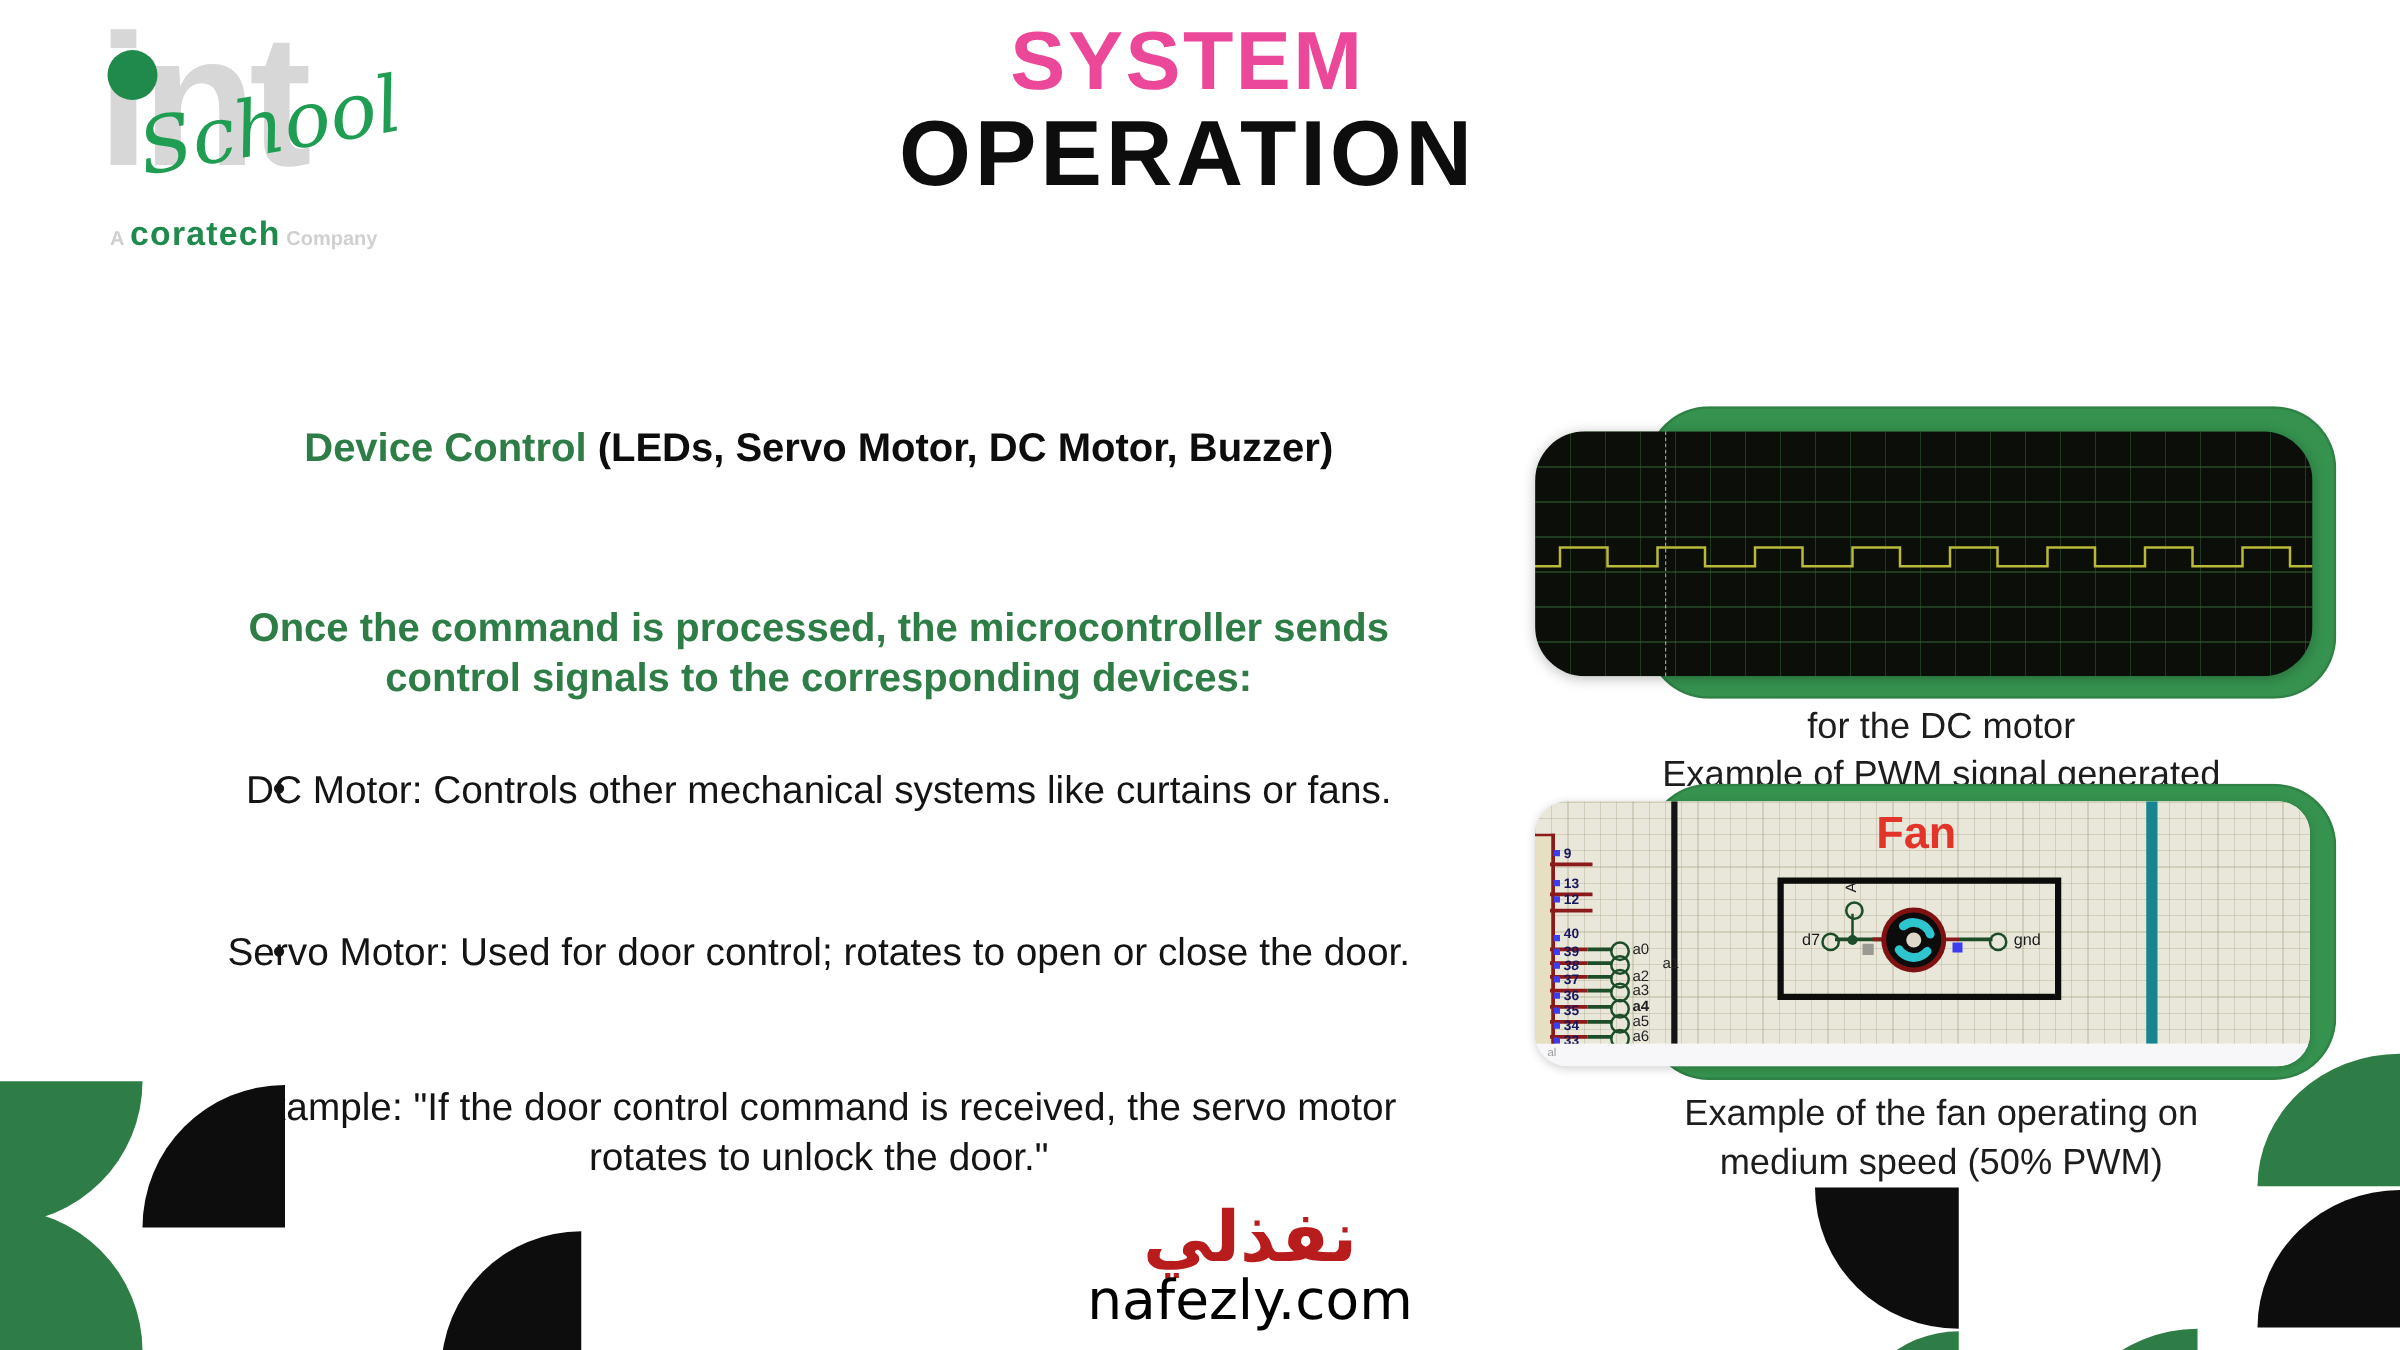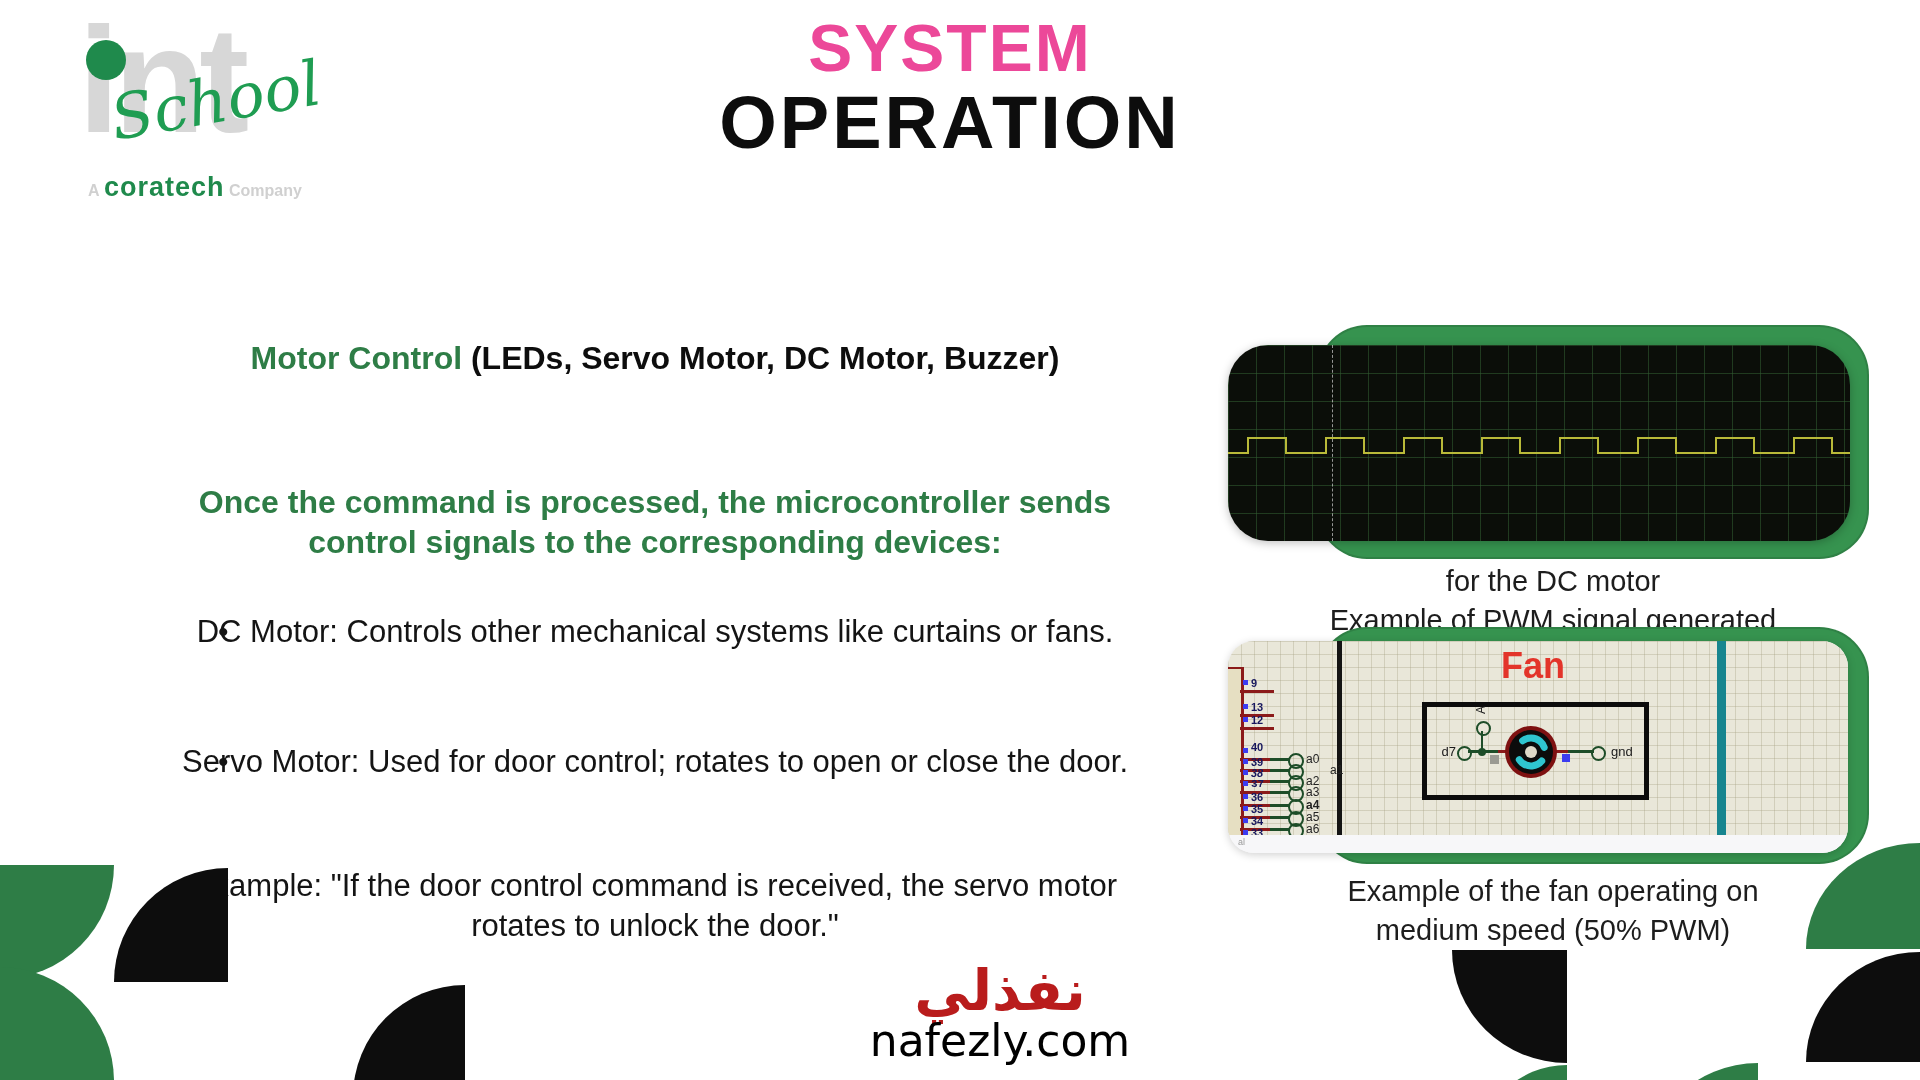--- a/index.html
+++ b/index.html
@@ -124,21 +124,21 @@
     </div>
   </div>
 
   <div class="title">
     <div class="title-l1">SYSTEM</div>
     <div class="title-l2">OPERATION</div>
   </div>
 
   <div class="content">
     <div class="c-heading">
-      <span class="green">Motor Control</span><span> (LEDs, Servo Motor, DC Motor, Buzzer)</span>
+      <span class="green">Device Control</span><span> (LEDs, Servo Motor, DC Motor, Buzzer)</span>
     </div>
     <div class="c-para">Once the command is processed, the microcontroller sends control signals to the corresponding devices:</div>
     <div class="c-bullet1">
       <span class="dot">•</span>
       <span>DC Motor: Controls other mechanical systems like curtains or fans.</span>
     </div>
     <div class="c-bullet2">
       <span class="dot">•</span>
       <span>Servo Motor: Used for door control; rotates to open or close the door.</span>
     </div>
@@ -212,21 +212,21 @@
         <div class="pin-term" style="left:60px;top:123px;"></div>
         <div class="pin-ch" style="left:78px;top:122px;margin-left:24px;">a1</div>
         <div class="pin-stub" style="left:12px;top:139px;width:30px;"></div>
         <div class="pin-sq" style="left:15px;top:129px;"></div>
         <div class="pin-num" style="left:23px;top:126px;font-style:italic;">38</div>
         <div class="pin-wire" style="left:42px;top:139px;width:20px;"></div>
         <div class="pin-term" style="left:60px;top:134px;"></div>
         <div class="pin-ch" style="left:78px;top:133px;">a2</div>
         <div class="pin-stub" style="left:12px;top:150px;width:30px;"></div>
         <div class="pin-sq" style="left:15px;top:140px;"></div>
-        <div class="pin-num" style="left:23px;top:137px;font-family:Liberation Mono, monospace;">37</div>
+        <div class="pin-num" style="left:23px;top:137px;">37</div>
         <div class="pin-wire" style="left:42px;top:150px;width:20px;"></div>
         <div class="pin-term" style="left:60px;top:145px;"></div>
         <div class="pin-ch" style="left:78px;top:144px;">a3</div>
         <div class="pin-stub" style="left:12px;top:163px;width:30px;"></div>
         <div class="pin-sq" style="left:15px;top:153px;"></div>
         <div class="pin-num" style="left:23px;top:150px;">36</div>
         <div class="pin-wire" style="left:42px;top:163px;width:20px;"></div>
         <div class="pin-term" style="left:60px;top:158px;"></div>
         <div class="pin-ch" style="left:78px;top:157px;font-weight:bold;">a4</div>
         <div class="pin-stub" style="left:12px;top:175px;width:30px;"></div>

